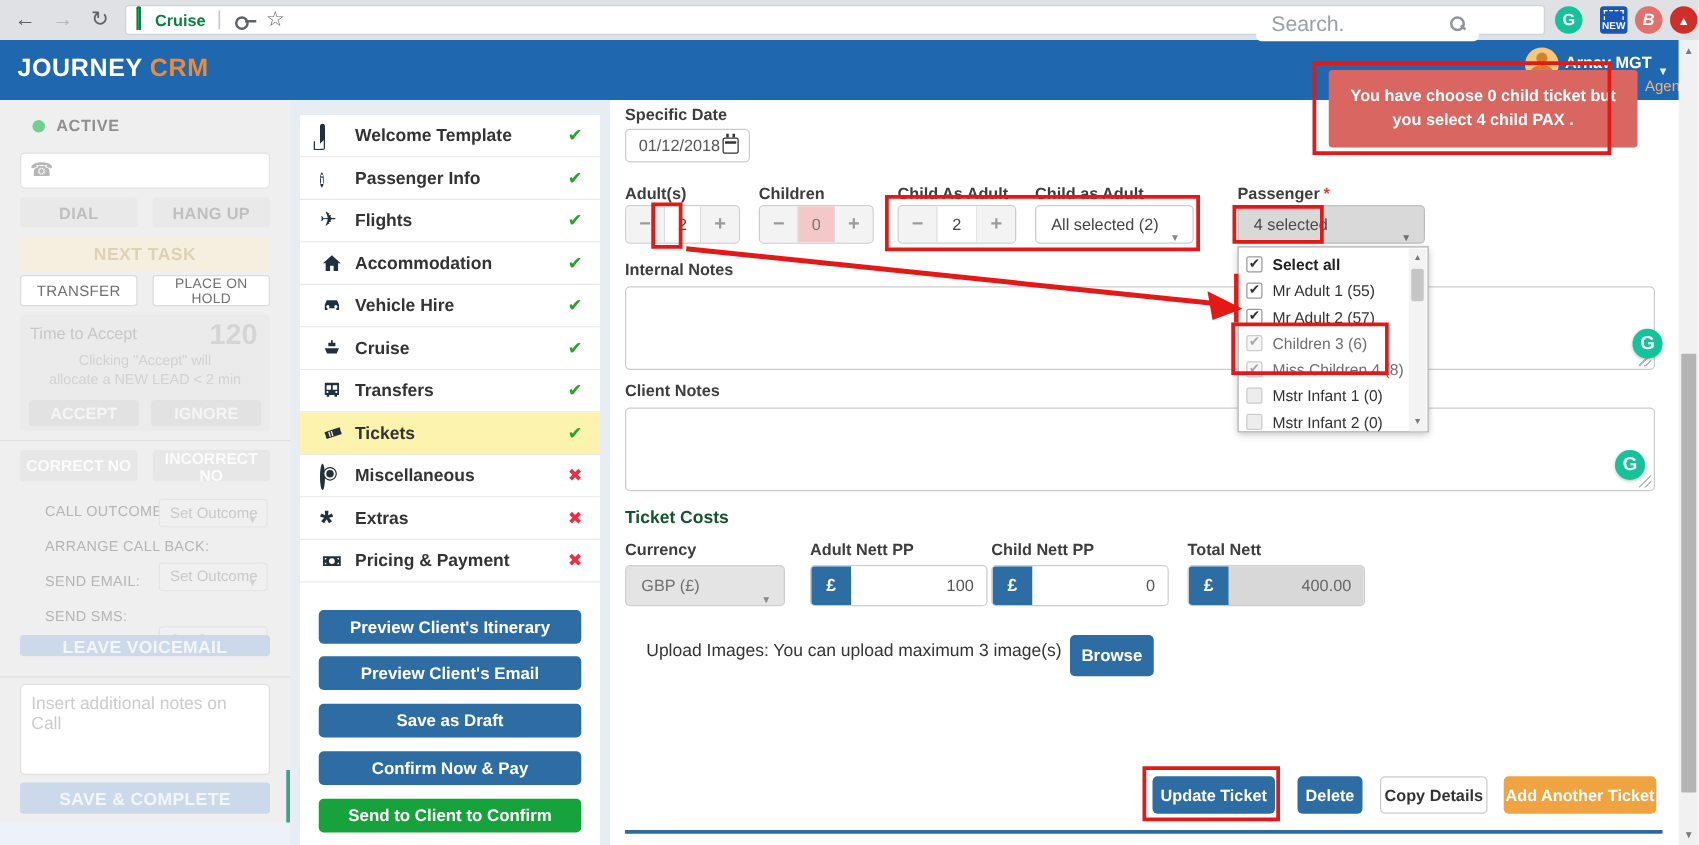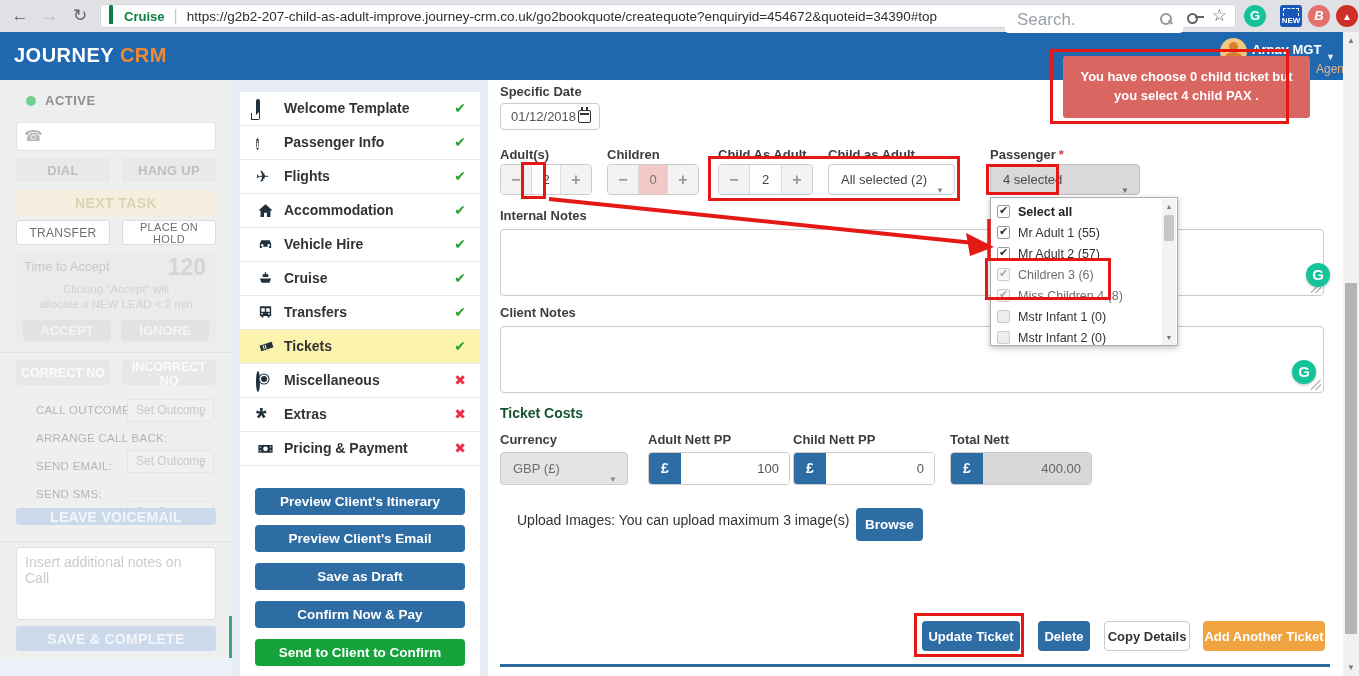--- a/index.html
+++ b/index.html
@@ -117,21 +117,21 @@
   .sbtn.minus::after { content:"−"; }
   .sbtn.plus::after { content:"+"; }
   .sval { flex:1; text-align:center; font-size:13px; color:#444; line-height:29px; border-left:1px solid #ddd; border-right:1px solid #ddd; background:#fff; }
   .sval.warn { background:#f5c8c8; color:#777; }
   .fsel { position:absolute; height:31px; border:1px solid #ccc; border-radius:4px; background:#fff; font-size:13px; color:#444; line-height:29px; padding-left:12px; z-index:3; cursor:pointer; }
   .fsel::after { content:"▼"; position:absolute; right:10px; top:11px; font-size:8px; color:#888; }
   .fsel.disabled { background:#d9d9d9; border-color:#bfbfbf; color:#4a4a4a; }
   .fsel.disabled::after { color:#6f6f6f; }
 
   
-  .pdrop { left:990px; top:197px; width:188px; height:149px; background:#fff; border:1px solid #adadad; box-shadow:0 2px 6px rgba(0,0,0,.25); z-index:20; }
+  .pdrop { left:990px; top:197px; width:153px; height:149px; background:#fff; border:1px solid #adadad; box-shadow:0 2px 6px rgba(0,0,0,.25); z-index:20; }
   .pd-item { position:absolute; left:6px; height:21px; display:flex; align-items:center; cursor:pointer; }
   .pd-cb { width:13px; height:13px; border:1px solid #9a9a9a; border-radius:2px; background:#fff; margin-right:8px; position:relative; }
   .pd-cb.checked::after { content:"✔"; position:absolute; left:1px; top:-2px; font-size:11px; color:#333; }
   .pd-cb.checked.dim::after { color:#aaa; }
   .pd-cb.dim { border-color:#ccc; background:#f6f6f6; }
   .pd-cb.empty { background:#ededed; border-color:#ccc; }
   .pd-txt { font-size:12.5px; color:#333; white-space:nowrap; }
   .pd-txt.bold { font-weight:bold; color:#222; }
   .pd-txt.dim { color:#6e6e6e; }
   .pd-scroll { position:absolute; right:1px; top:1px; width:14px; height:146px; background:#f3f3f3; }
@@ -168,21 +168,20 @@
 <body>
 
 <div class="abs chrome">
   <div class="abs nav-arrow" style="left:8px">←</div>
   <div class="abs nav-arrow" style="left:38px;color:#b6b9be">→</div>
   <div class="abs nav-arrow" style="left:68px">↻</div>
   <div class="abs urlbar">
     <span class="lock"><span class="lock-shackle"></span><span class="lock-body"></span></span>
     <span class="secure-txt">Cruise</span>
     <span class="url-sep">|</span>
-    <span class="url-txt">https://g2b2-207-child-as-adult-improve.journey-crm.co.uk/go2bookquote/createquote?enquiryid=454672&amp;quoteid=34390#top</span>
     <span class="key-icon"></span>
     <span class="star-icon">☆</span>
   </div>
   <div class="abs ext-icon ext-g" style="left:1244px">G</div>
   <div class="abs ext-icon ext-new" style="left:1280px">NEW</div>
   <div class="abs ext-icon ext-b" style="left:1308px">B</div>
   <div class="abs ext-icon ext-up" style="left:1336px"></div>
 </div>
 
 <div class="abs navbar"></div>

